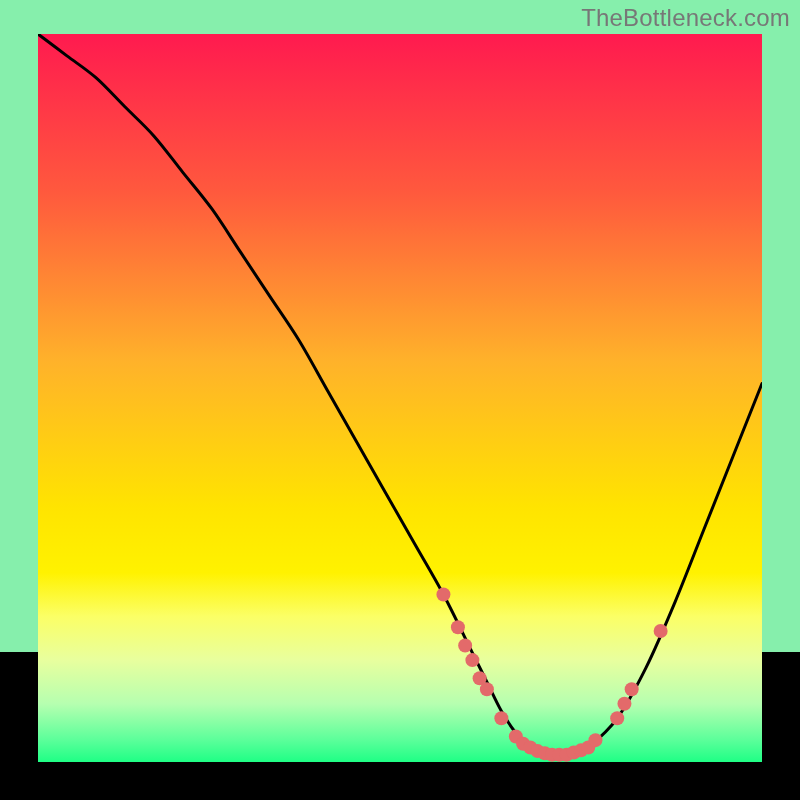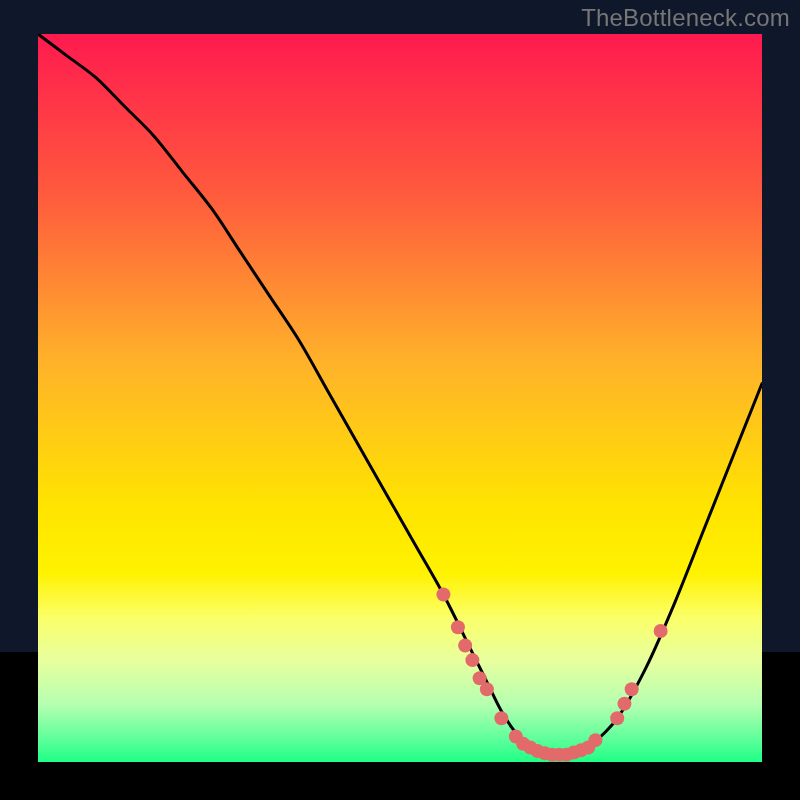--- a/index.html
+++ b/index.html
@@ -9,21 +9,21 @@
     height: 800px;
     background: #000;
     overflow: hidden;
   }
   .frame {
     position: absolute;
     left: 0;
     top: 0;
     width: 800px;
     height: 652px;
-    background: #0f172a;
+    background: #86efac;
   }
   .watermark {
     position: absolute;
     top: 4px;
     right: 10px;
     color: #777;
     font-family: Arial, Helvetica, sans-serif;
     font-size: 24px;
     font-weight: 400;
     letter-spacing: 0.2px;

